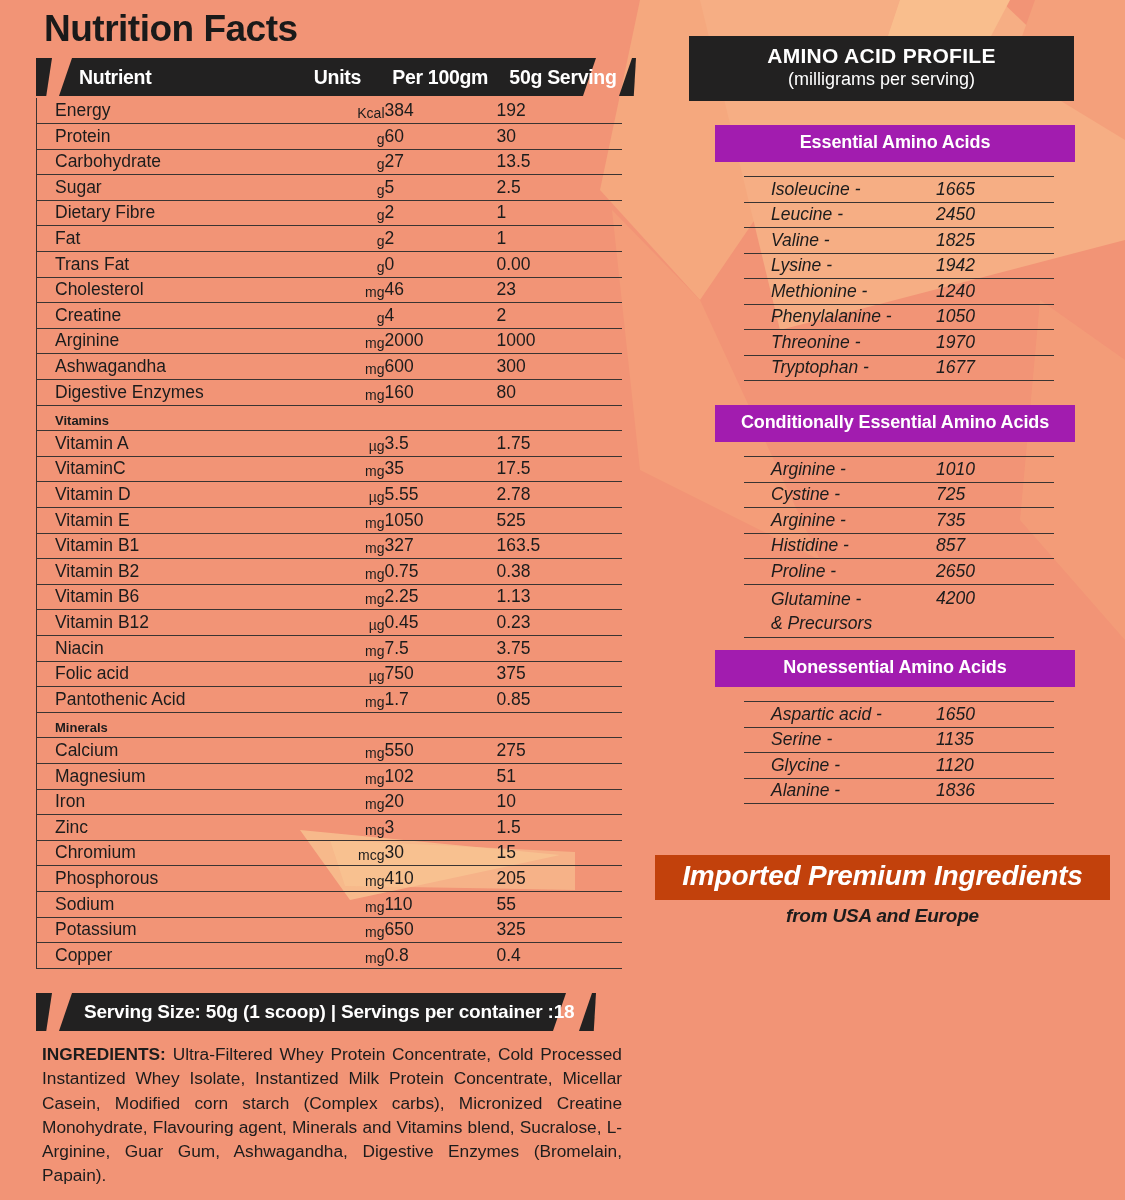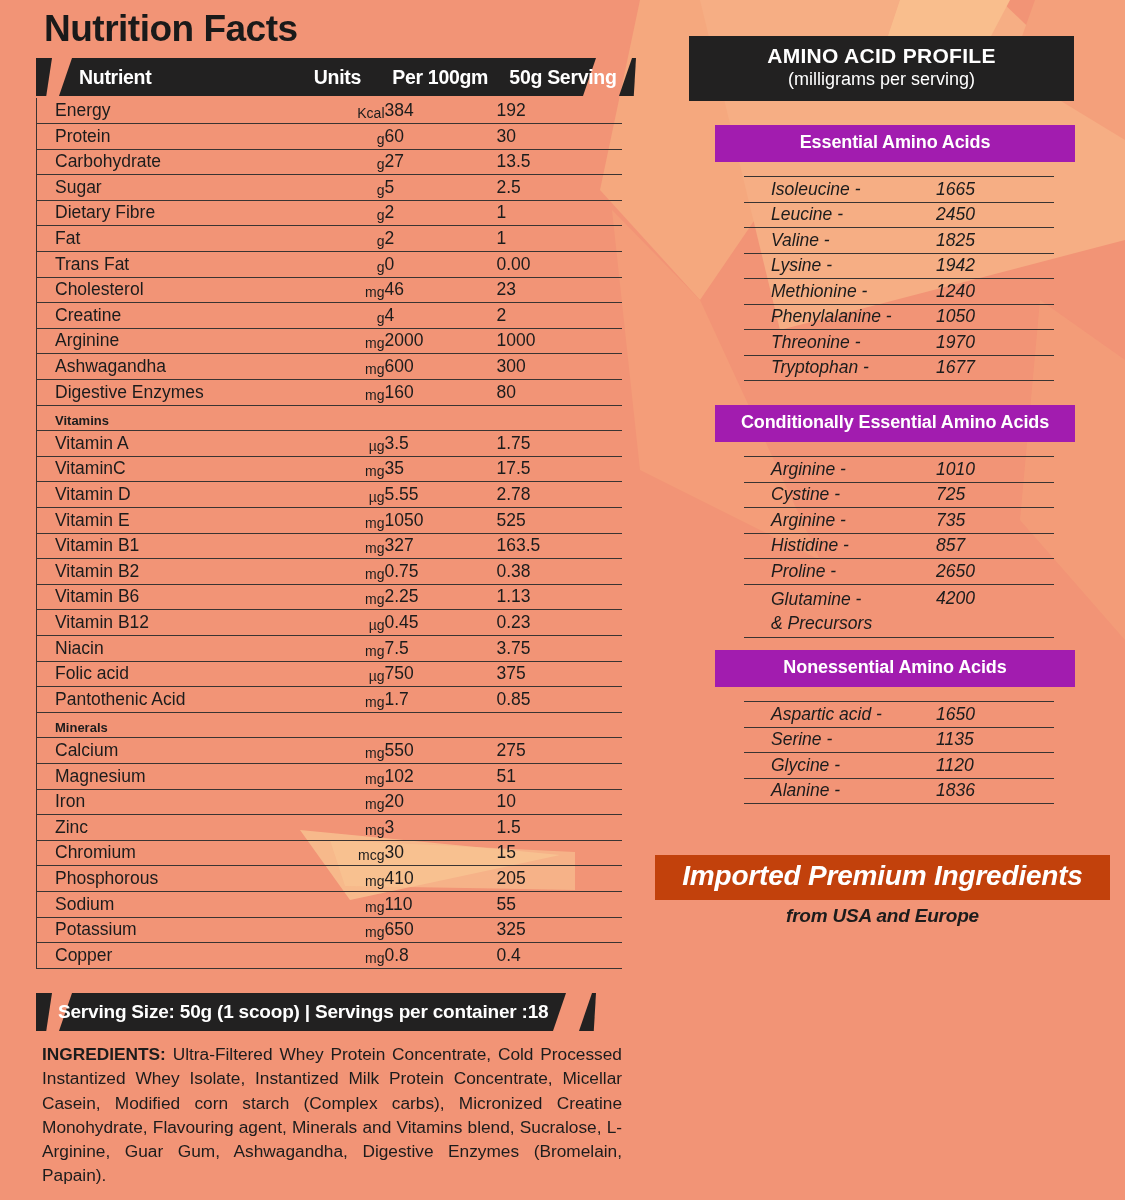--- a/index.html
+++ b/index.html
@@ -129,21 +129,21 @@
   .serving-wrap {
     position: absolute;
     left: 36px;
     top: 988px;
     width: 560px;
     height: 38px;
   }
   .serving-wrap .banner-main { left: 23px; right: 30px; }
   .serving-txt {
     font-size: 19px;
-    padding-left: 22px;
+    padding-left: 48px;
     letter-spacing: -0.2px;
   }
 
   
   .ingredients {
     position: absolute;
     left: 42px;
     top: 1042px;
     width: 580px;
     font-size: 17.3px;

